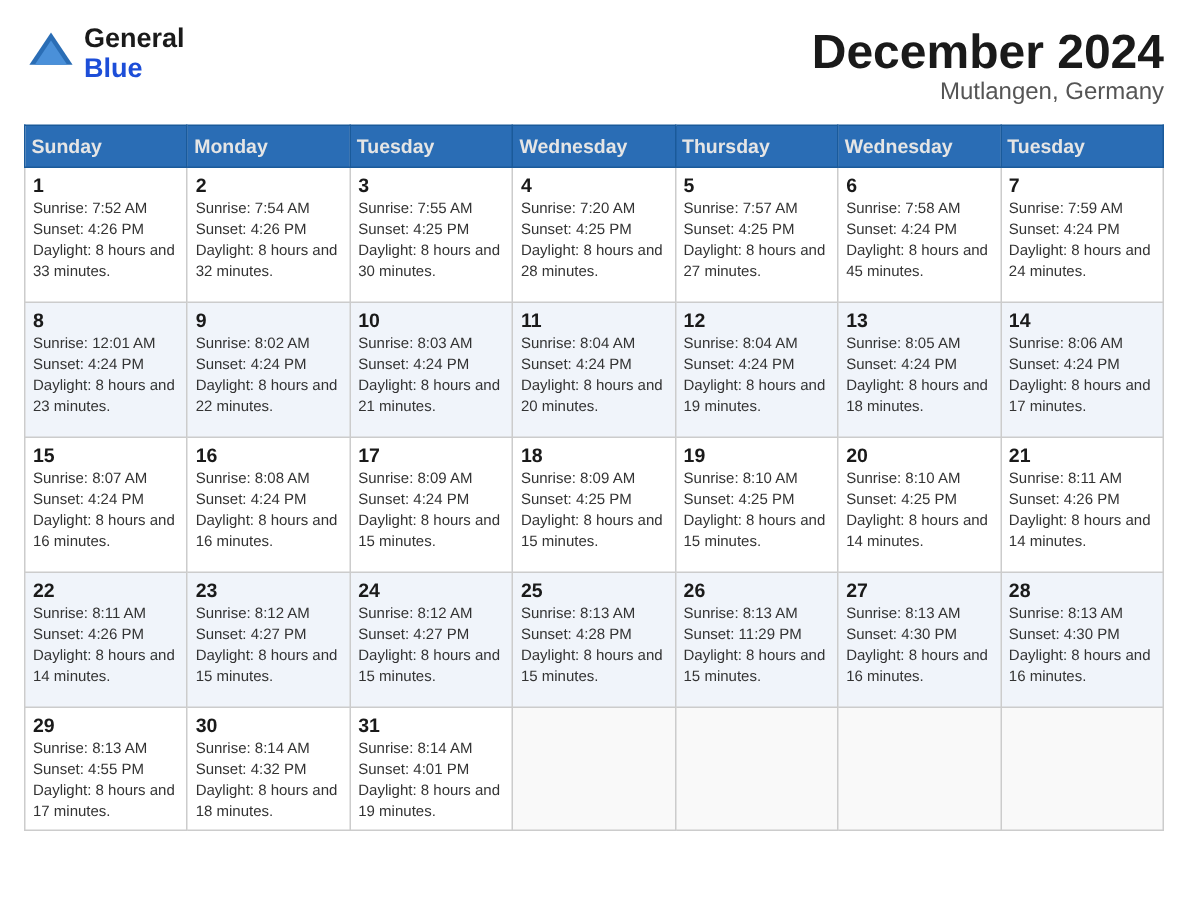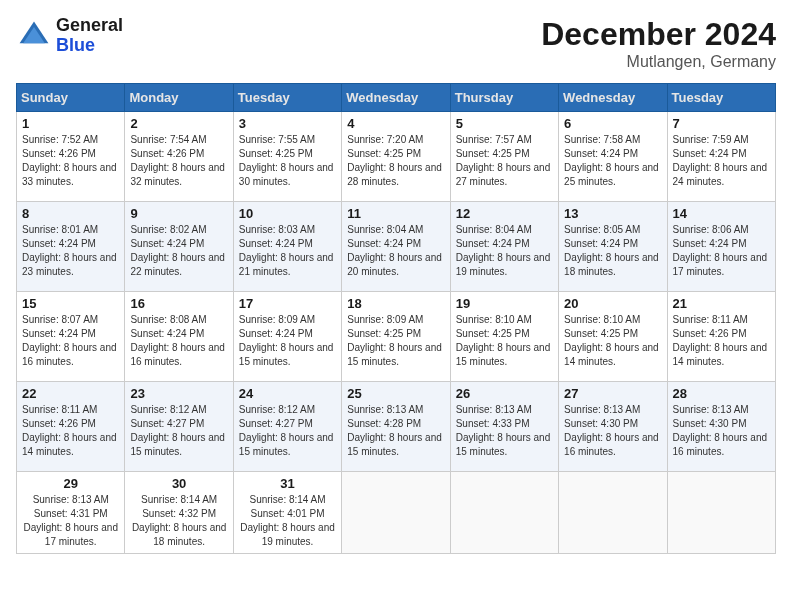--- a/index.html
+++ b/index.html
@@ -81,21 +81,20 @@
     .day-info {
       color: #333;
       line-height: 1.4;
       font-size: 10px;
     }
     .empty-cell {
       background: #f9f9f9 !important;
     }
     .last-row td {
       height: 75px;
-      text-align: center;
     }
   </style>
 </head>
 <body>
 
 <div class="header">
   <div class="logo">
     <svg class="logo-icon" viewBox="0 0 40 40">
       <polygon points="20,4 36,28 4,28" fill="#2a6db5"></polygon>
       <polygon points="20,10 32,28 8,28" fill="#4a90d9"></polygon>
@@ -163,37 +162,37 @@
           <span>Sunrise: 7:57 AM</span><br>
           <span>Sunset: 4:25 PM</span><br>
           <span>Daylight: 8 hours and 27 minutes.</span>
         </div>
       </td>
         <td>
         <span class="day-num">6</span>
         <div class="day-info">
           <span>Sunrise: 7:58 AM</span><br>
           <span>Sunset: 4:24 PM</span><br>
-          <span>Daylight: 8 hours and 25 minutes.</span>
+          <span>Daylight: 8 hours and 45 minutes.</span>
         </div>
       </td>
         <td>
         <span class="day-num">7</span>
         <div class="day-info">
           <span>Sunrise: 7:59 AM</span><br>
           <span>Sunset: 4:24 PM</span><br>
           <span>Daylight: 8 hours and 24 minutes.</span>
         </div>
       </td>
       </tr>
       <tr>
         <td>
         <span class="day-num">8</span>
         <div class="day-info">
-          <span>Sunrise: 8:01 AM</span><br>
+          <span>Sunrise: 12:01 AM</span><br>
           <span>Sunset: 4:24 PM</span><br>
           <span>Daylight: 8 hours and 23 minutes.</span>
         </div>
       </td>
         <td>
         <span class="day-num">9</span>
         <div class="day-info">
           <span>Sunrise: 8:02 AM</span><br>
           <span>Sunset: 4:24 PM</span><br>
           <span>Daylight: 8 hours and 22 minutes.</span>
@@ -328,21 +327,21 @@
         <div class="day-info">
           <span>Sunrise: 8:13 AM</span><br>
           <span>Sunset: 4:28 PM</span><br>
           <span>Daylight: 8 hours and 15 minutes.</span>
         </div>
       </td>
         <td>
         <span class="day-num">26</span>
         <div class="day-info">
           <span>Sunrise: 8:13 AM</span><br>
-          <span>Sunset: 4:33 PM</span><br>
+          <span>Sunset: 11:29 PM</span><br>
           <span>Daylight: 8 hours and 15 minutes.</span>
         </div>
       </td>
         <td>
         <span class="day-num">27</span>
         <div class="day-info">
           <span>Sunrise: 8:13 AM</span><br>
           <span>Sunset: 4:30 PM</span><br>
           <span>Daylight: 8 hours and 16 minutes.</span>
         </div>
@@ -354,21 +353,21 @@
           <span>Sunset: 4:30 PM</span><br>
           <span>Daylight: 8 hours and 16 minutes.</span>
         </div>
       </td>
       </tr>
       <tr class="last-row">
         <td>
         <span class="day-num">29</span>
         <div class="day-info">
           <span>Sunrise: 8:13 AM</span><br>
-          <span>Sunset: 4:31 PM</span><br>
+          <span>Sunset: 4:55 PM</span><br>
           <span>Daylight: 8 hours and 17 minutes.</span>
         </div>
       </td>
         <td>
         <span class="day-num">30</span>
         <div class="day-info">
           <span>Sunrise: 8:14 AM</span><br>
           <span>Sunset: 4:32 PM</span><br>
           <span>Daylight: 8 hours and 18 minutes.</span>
         </div>

